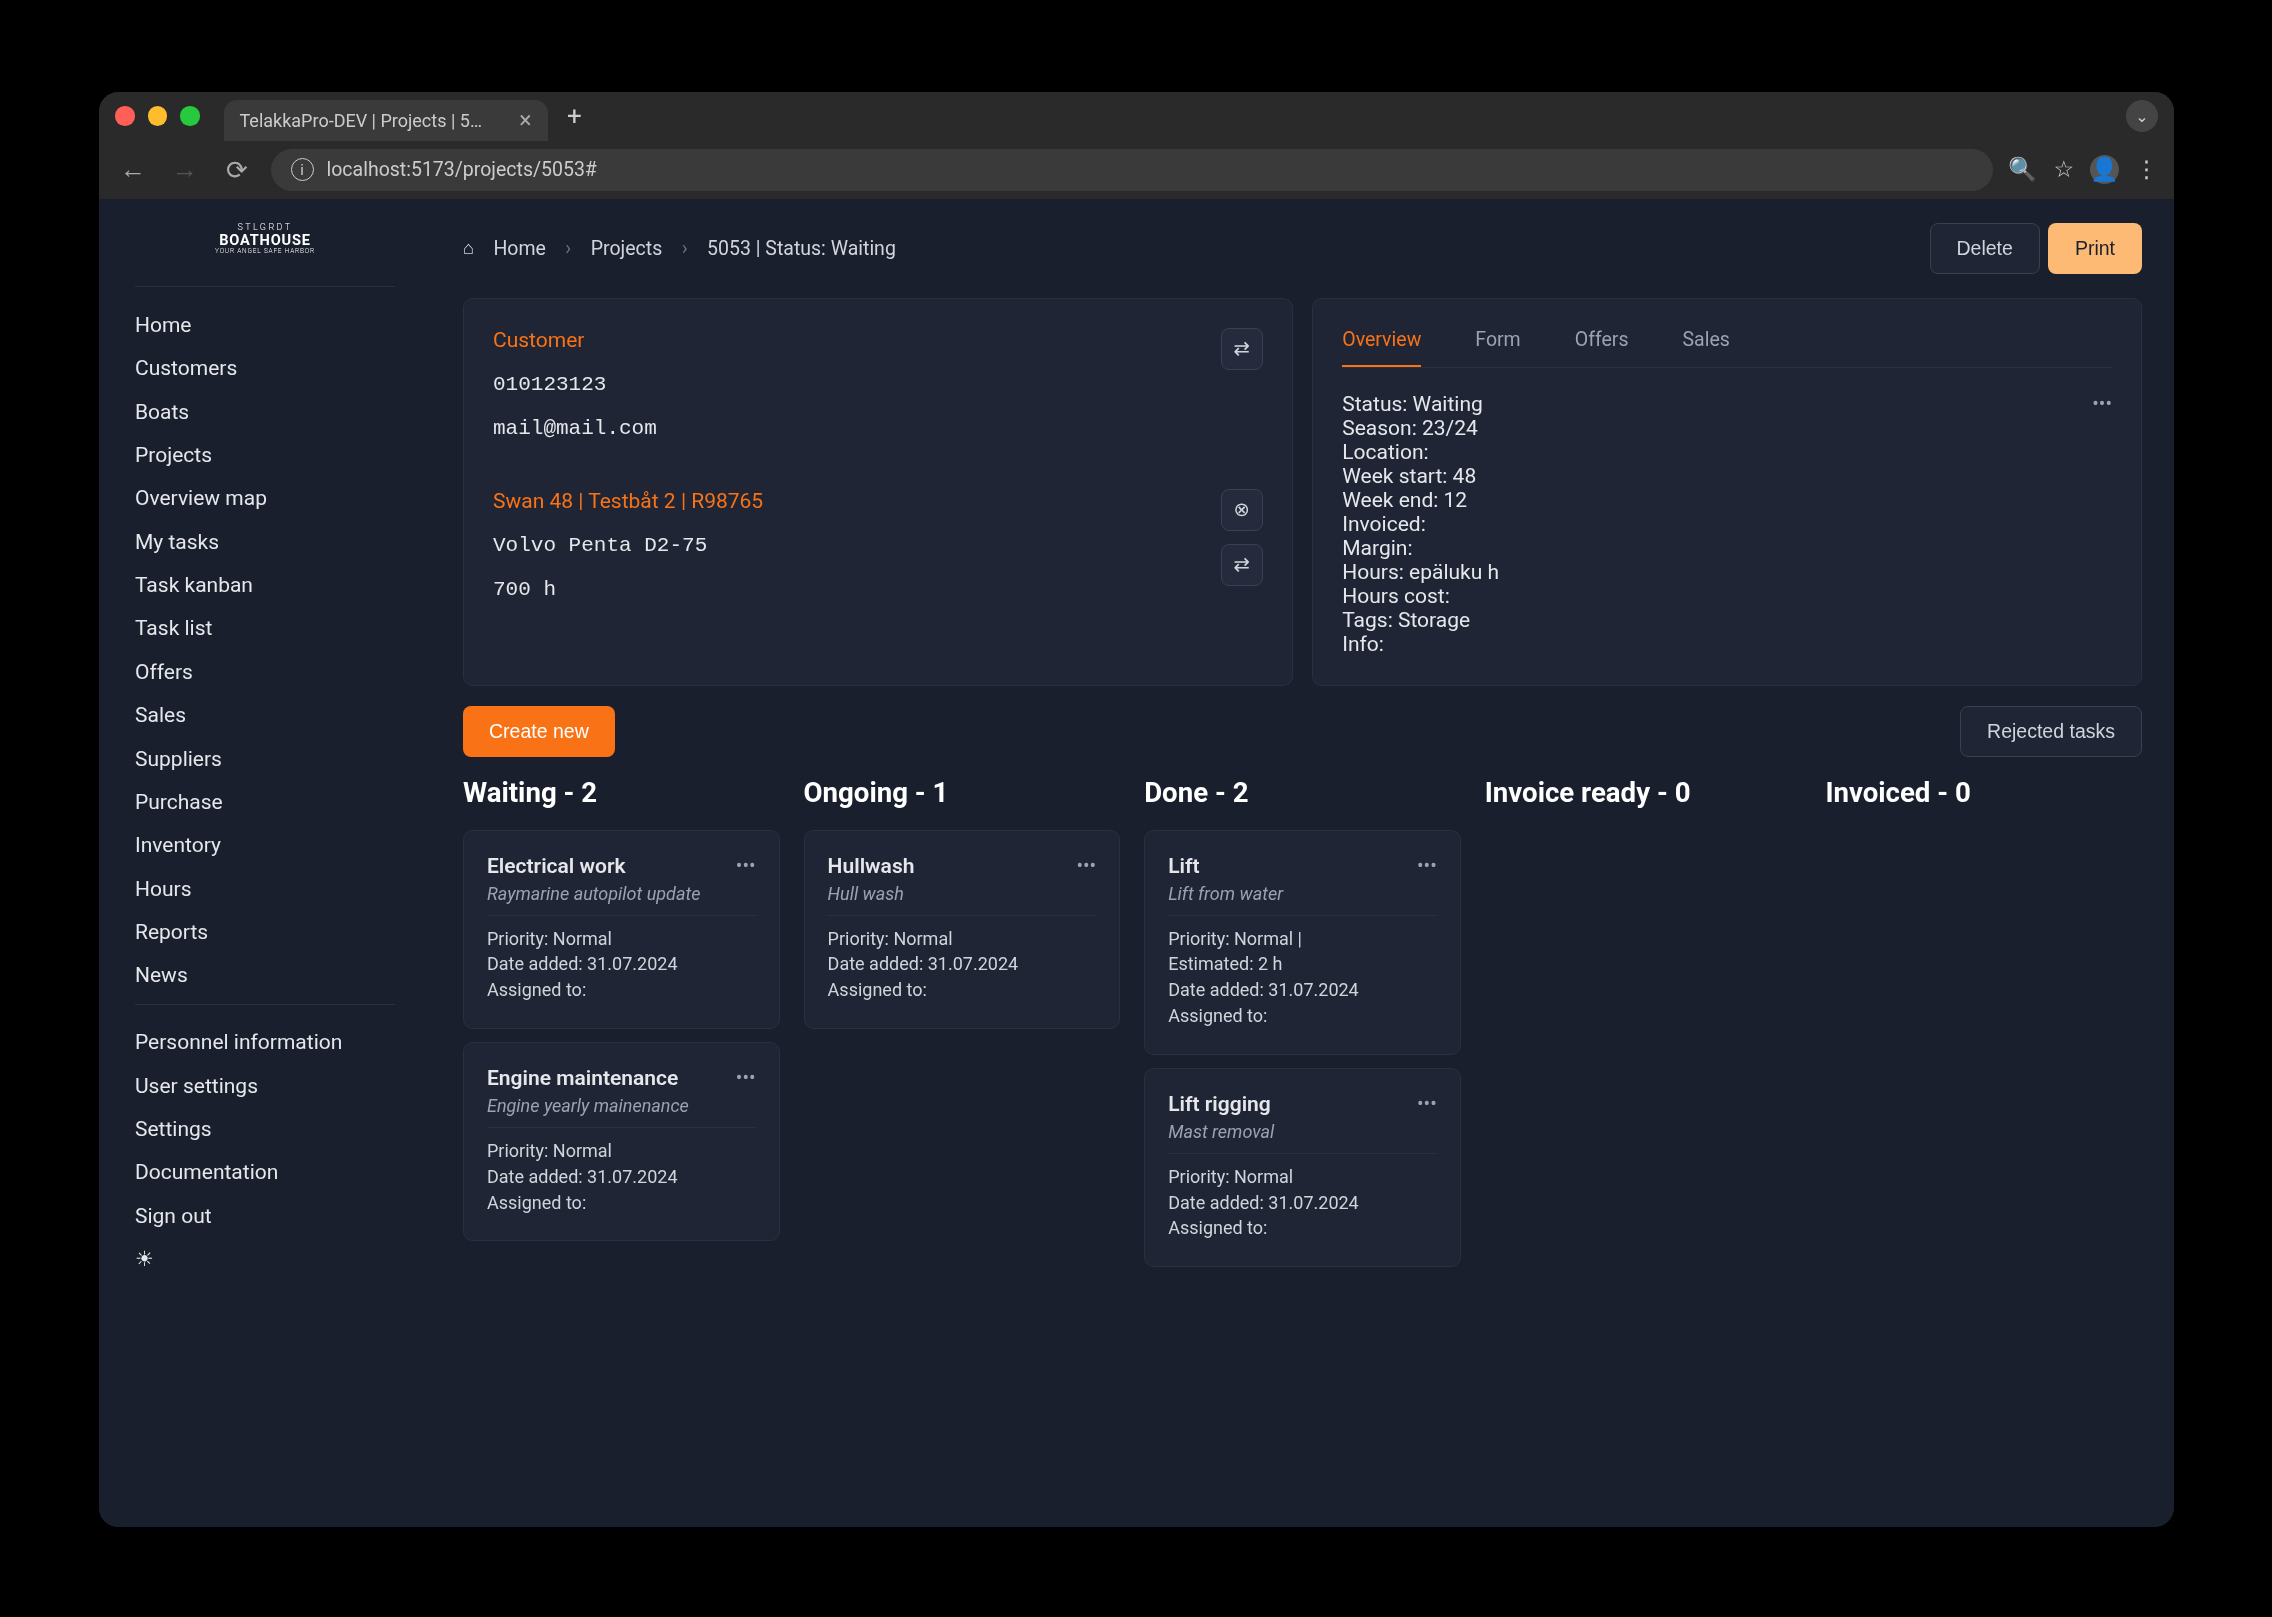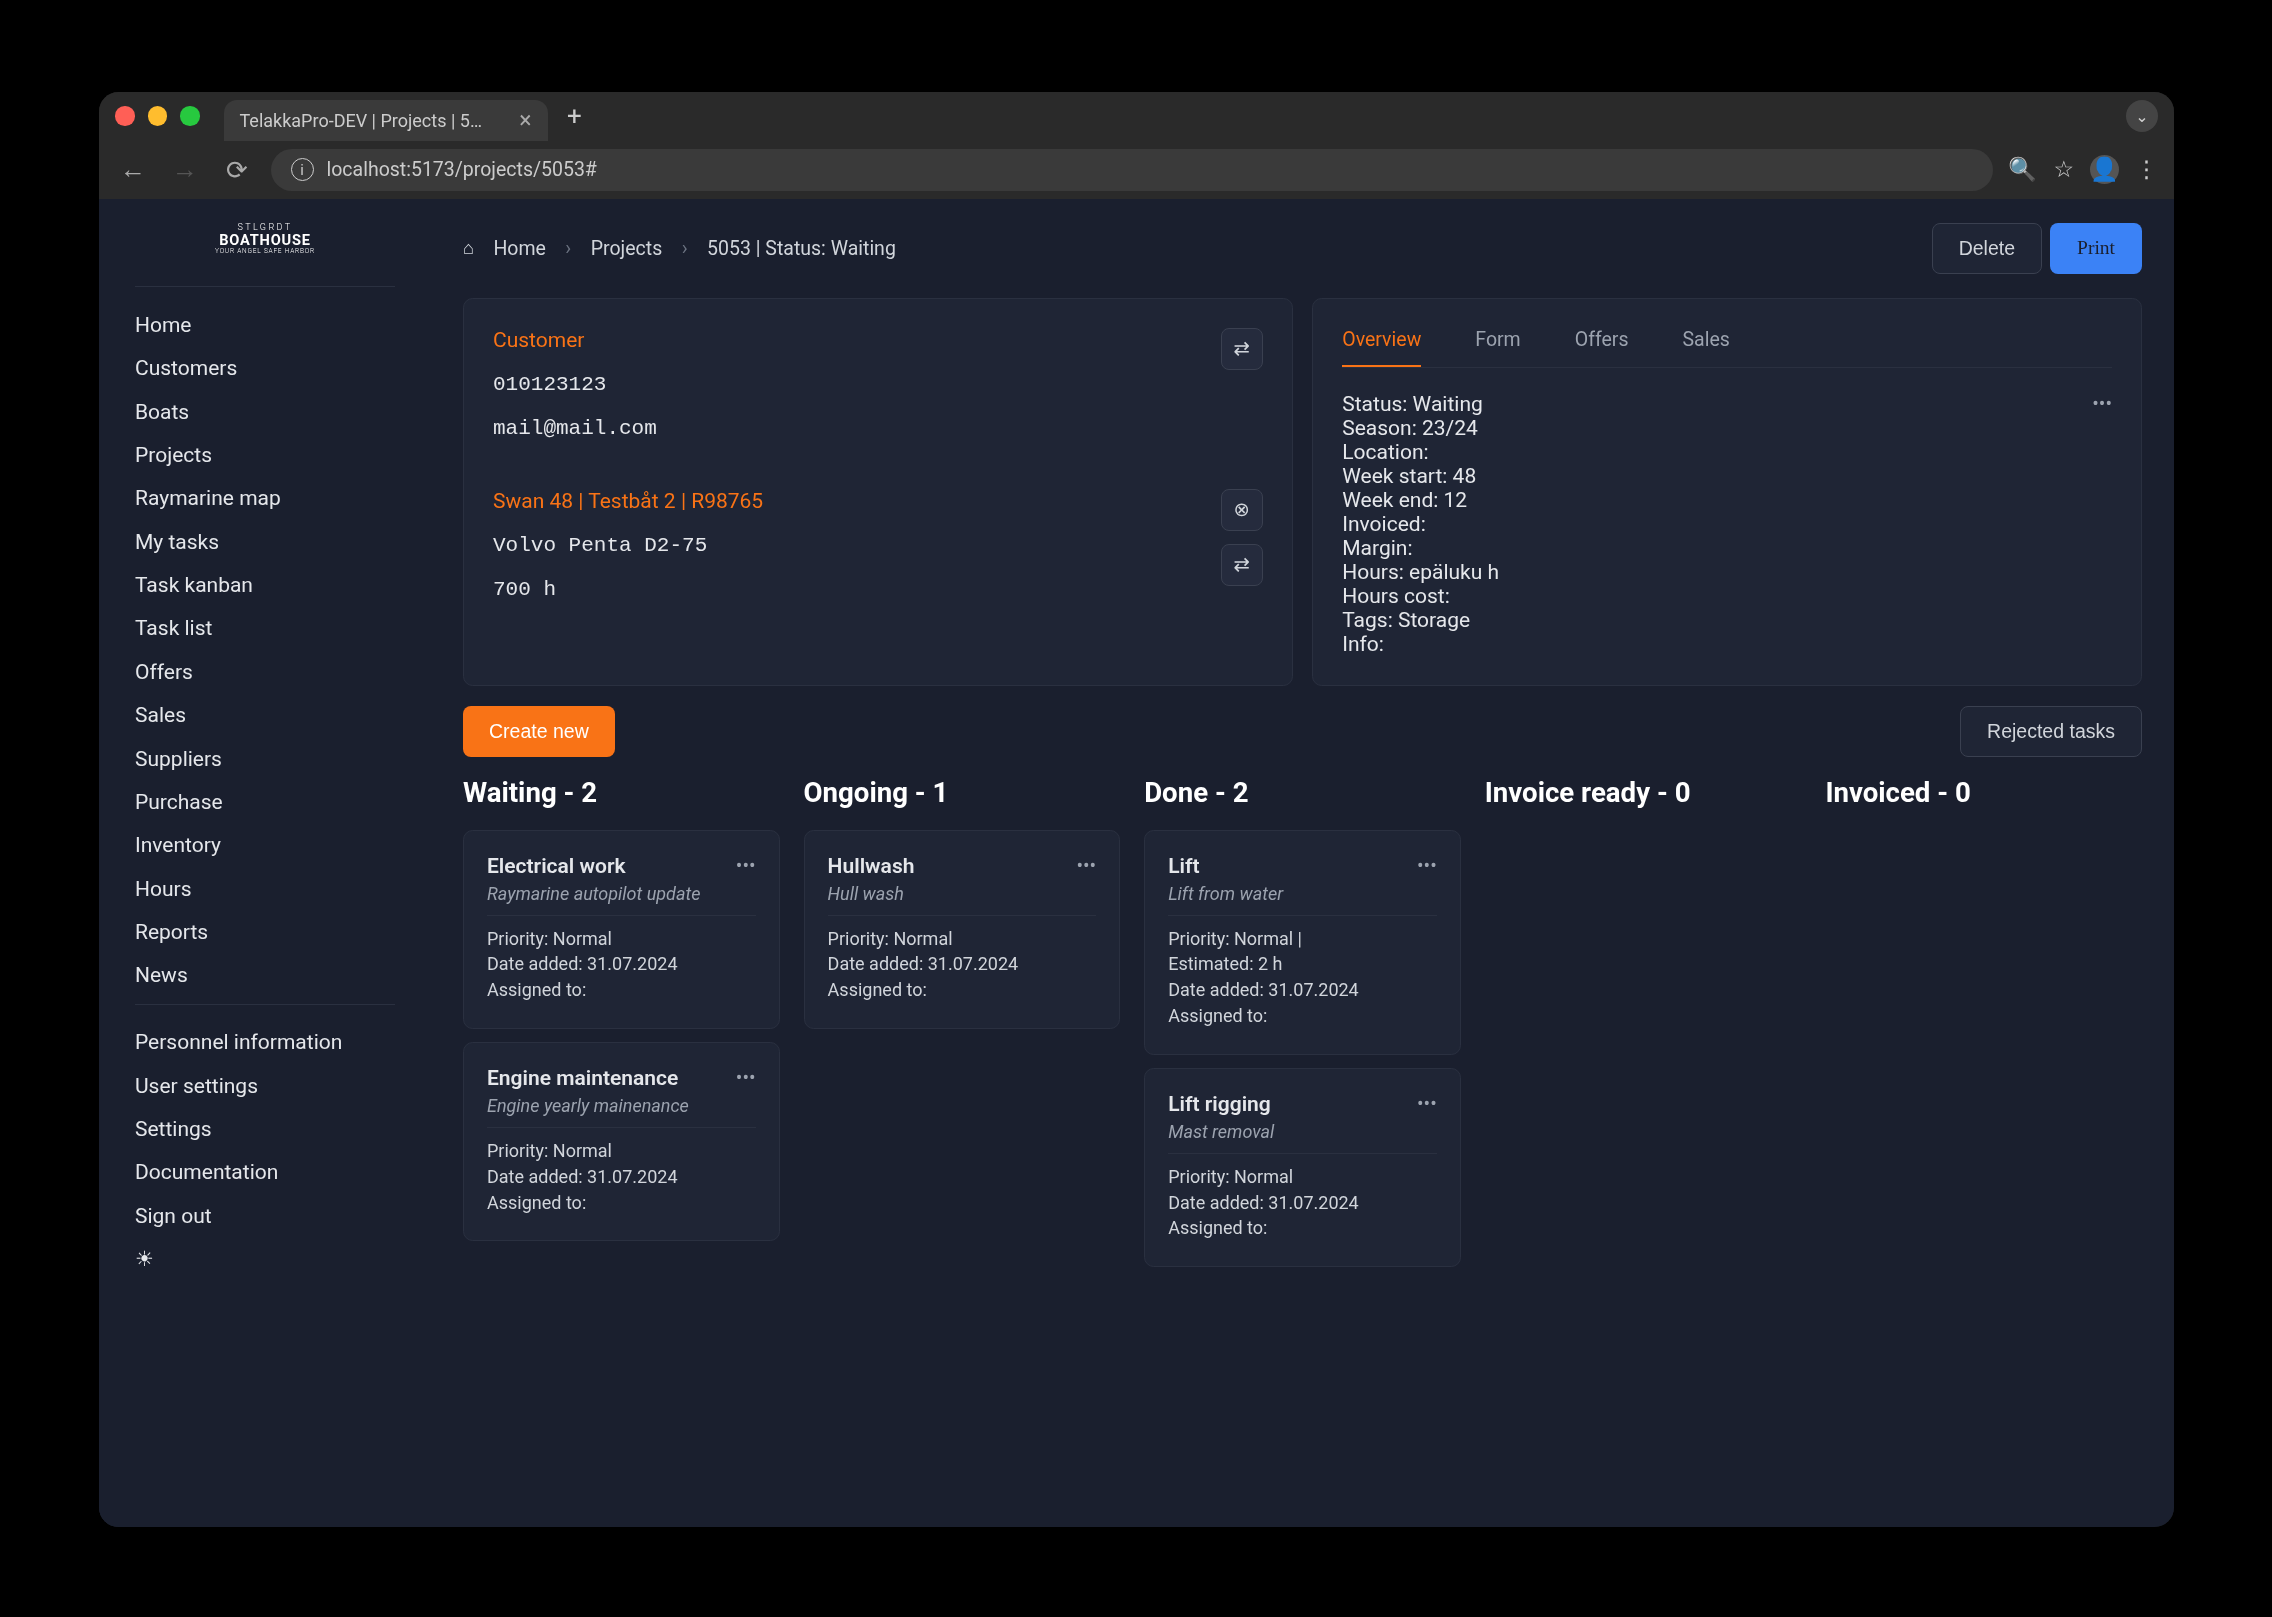--- a/index.html
+++ b/index.html
@@ -185,23 +185,22 @@
       font-size: 19.5px;
       cursor: pointer;
       border: 0.8px solid transparent;
     }
     .btn-secondary {
       background: #1f2535;
       color: #d1d5db;
       border: 0.8px solid #3a4050;
     }
     .btn-white {
-      background: #3b82f6;
+      background: #fdba74;
       color: #1a1f2e;
-      font-family: Liberation Serif, serif;
     }
     .panels {
       display: flex;
       gap: 19.5px;
       margin-bottom: 19.5px;
     }
     .panel {
       background: #1f2535;
       border-radius: 9.7px;
       border: 0.8px solid #2a3040;
@@ -387,21 +386,21 @@
         <div style="font-size:9px;letter-spacing:2.4px">STLGRDT</div>
         <div style="font-weight:700">BOATHOUSE</div>
         <div style="font-size:6.5px">YOUR ANGEL SAFE HARBOR</div>
       </div>
       <hr class="sidebar-divider">
       <div id="sidebar-group1">
           <div class="sidebar-item">Home</div>
           <div class="sidebar-item">Customers</div>
           <div class="sidebar-item">Boats</div>
           <div class="sidebar-item">Projects</div>
-          <div class="sidebar-item">Raymarine map</div>
+          <div class="sidebar-item">Overview map</div>
           <div class="sidebar-item">My tasks</div>
           <div class="sidebar-item">Task kanban</div>
           <div class="sidebar-item">Task list</div>
           <div class="sidebar-item">Offers</div>
           <div class="sidebar-item">Sales</div>
           <div class="sidebar-item">Suppliers</div>
           <div class="sidebar-item">Purchase</div>
           <div class="sidebar-item">Inventory</div>
           <div class="sidebar-item">Hours</div>
           <div class="sidebar-item">Reports</div>

